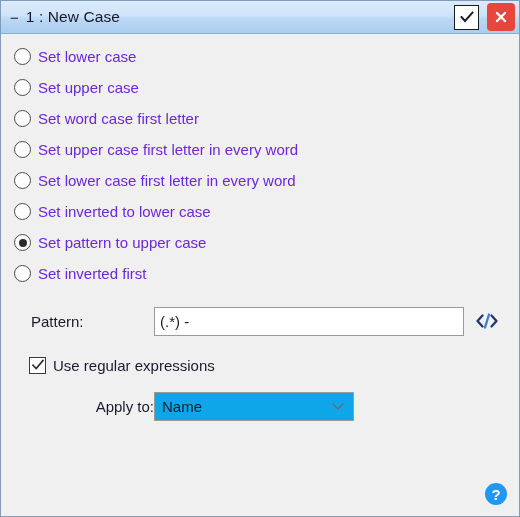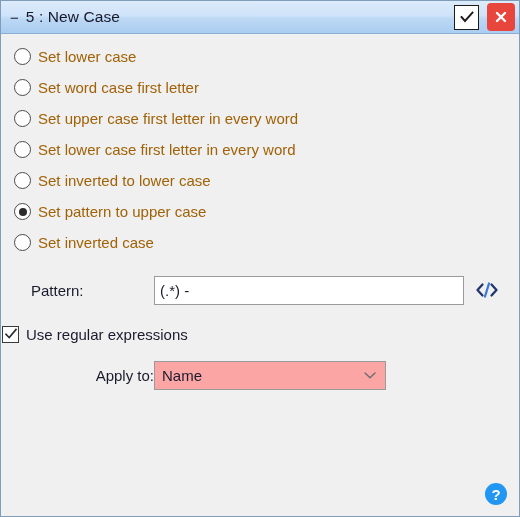--- a/index.html
+++ b/index.html
@@ -114,21 +114,21 @@
     left: 50%;
     top: 50%;
     width: 8px;
     height: 8px;
     border-radius: 50%;
     background: #2b2b2b;
     transform: translate(-50%, -50%);
   }
   .radio-label {
     font-size: 15px;
-    color: #a16207;
+    color: #6d28d9;
     white-space: nowrap;
   }
 
   
   .pattern-row {
     position: relative;
     height: 44px;
     display: flex;
     align-items: center;
     margin-top: 10px;
@@ -164,21 +164,21 @@
     justify-content: center;
     cursor: pointer;
     flex: 0 0 auto;
   }
 
   
   .check-row {
     display: flex;
     align-items: center;
     height: 30px;
-    padding-left: 1px;
+    padding-left: 28px;
     margin-top: 7px;
     cursor: pointer;
   }
   .check-mark {
     box-sizing: border-box;
     width: 17px;
     height: 17px;
     background: #ffffff;
     border: 1.4px solid #3a3a3a;
     display: flex;
@@ -197,23 +197,23 @@
   
   .apply-row {
     display: flex;
     align-items: center;
     height: 36px;
     margin-top: 8px;
     text-align: right;
   }
   .select-box {
     box-sizing: border-box;
-    width: 232px;
+    width: 200px;
     height: 29px;
-    background: #fca5a5;
+    background: #0ea5e9;
     border: 1px solid #9a9a9a;
     display: flex;
     align-items: center;
     justify-content: space-between;
     padding: 0 8px 0 7px;
     cursor: pointer;
     flex: 0 0 auto;
   }
   .select-value {
     font-size: 15px;
@@ -244,21 +244,21 @@
     user-select: none;
   }
 </style>
 </head>
 <body>
 
 <div class="window">
 
   <div class="titlebar">
     <span class="collapse-dash">−</span>
-    <span class="title-text">5 : New Case</span>
+    <span class="title-text">1 : New Case</span>
     <span class="titlebar-spacer"></span>
     <div class="btn-accept">
       <span>
         <svg width="16" height="16" viewBox="0 0 16 16">
           <polyline points="2.5,8 6,12 13.5,3.5" fill="none" stroke="#1c1c1c" stroke-width="1.9" stroke-linecap="square" stroke-linejoin="miter"></polyline>
         </svg>
       </span>
     </div>
     <div class="btn-close">
       <span>
@@ -272,20 +272,24 @@
 
   <div class="content">
 
     <div class="radio-list">
 
       <div class="radio-row">
         <span class="radio-mark"></span>
         <span class="radio-label">Set lower case</span>
       </div>
 
+      <div class="radio-row">
+        <span class="radio-mark"></span>
+        <span class="radio-label">Set upper case</span>
+      </div>
 
 
       <div class="radio-row">
         <span class="radio-mark"></span>
         <span class="radio-label">Set word case first letter</span>
       </div>
 
       <div class="radio-row">
         <span class="radio-mark"></span>
         <span class="radio-label">Set upper case first letter in every word</span>
@@ -301,21 +305,21 @@
         <span class="radio-label">Set inverted to lower case</span>
       </div>
 
       <div class="radio-row selected">
         <span class="radio-mark"></span>
         <span class="radio-label">Set pattern to upper case</span>
       </div>
 
       <div class="radio-row">
         <span class="radio-mark"></span>
-        <span class="radio-label">Set inverted case</span>
+        <span class="radio-label">Set inverted first</span>
       </div>
 
     </div>
 
     <div class="pattern-row">
       <span class="field-label">Pattern:</span>
       <input class="pattern-input" type="text" value="(.*) -" style="">
       <span class="code-icon">
         <svg width="24" height="20" viewBox="0 0 24 20">
           <polyline points="7.5,4.5 2.5,10 7.5,15.5" fill="none" stroke="#21366e" stroke-width="2.3" stroke-linecap="round" stroke-linejoin="round"></polyline>

